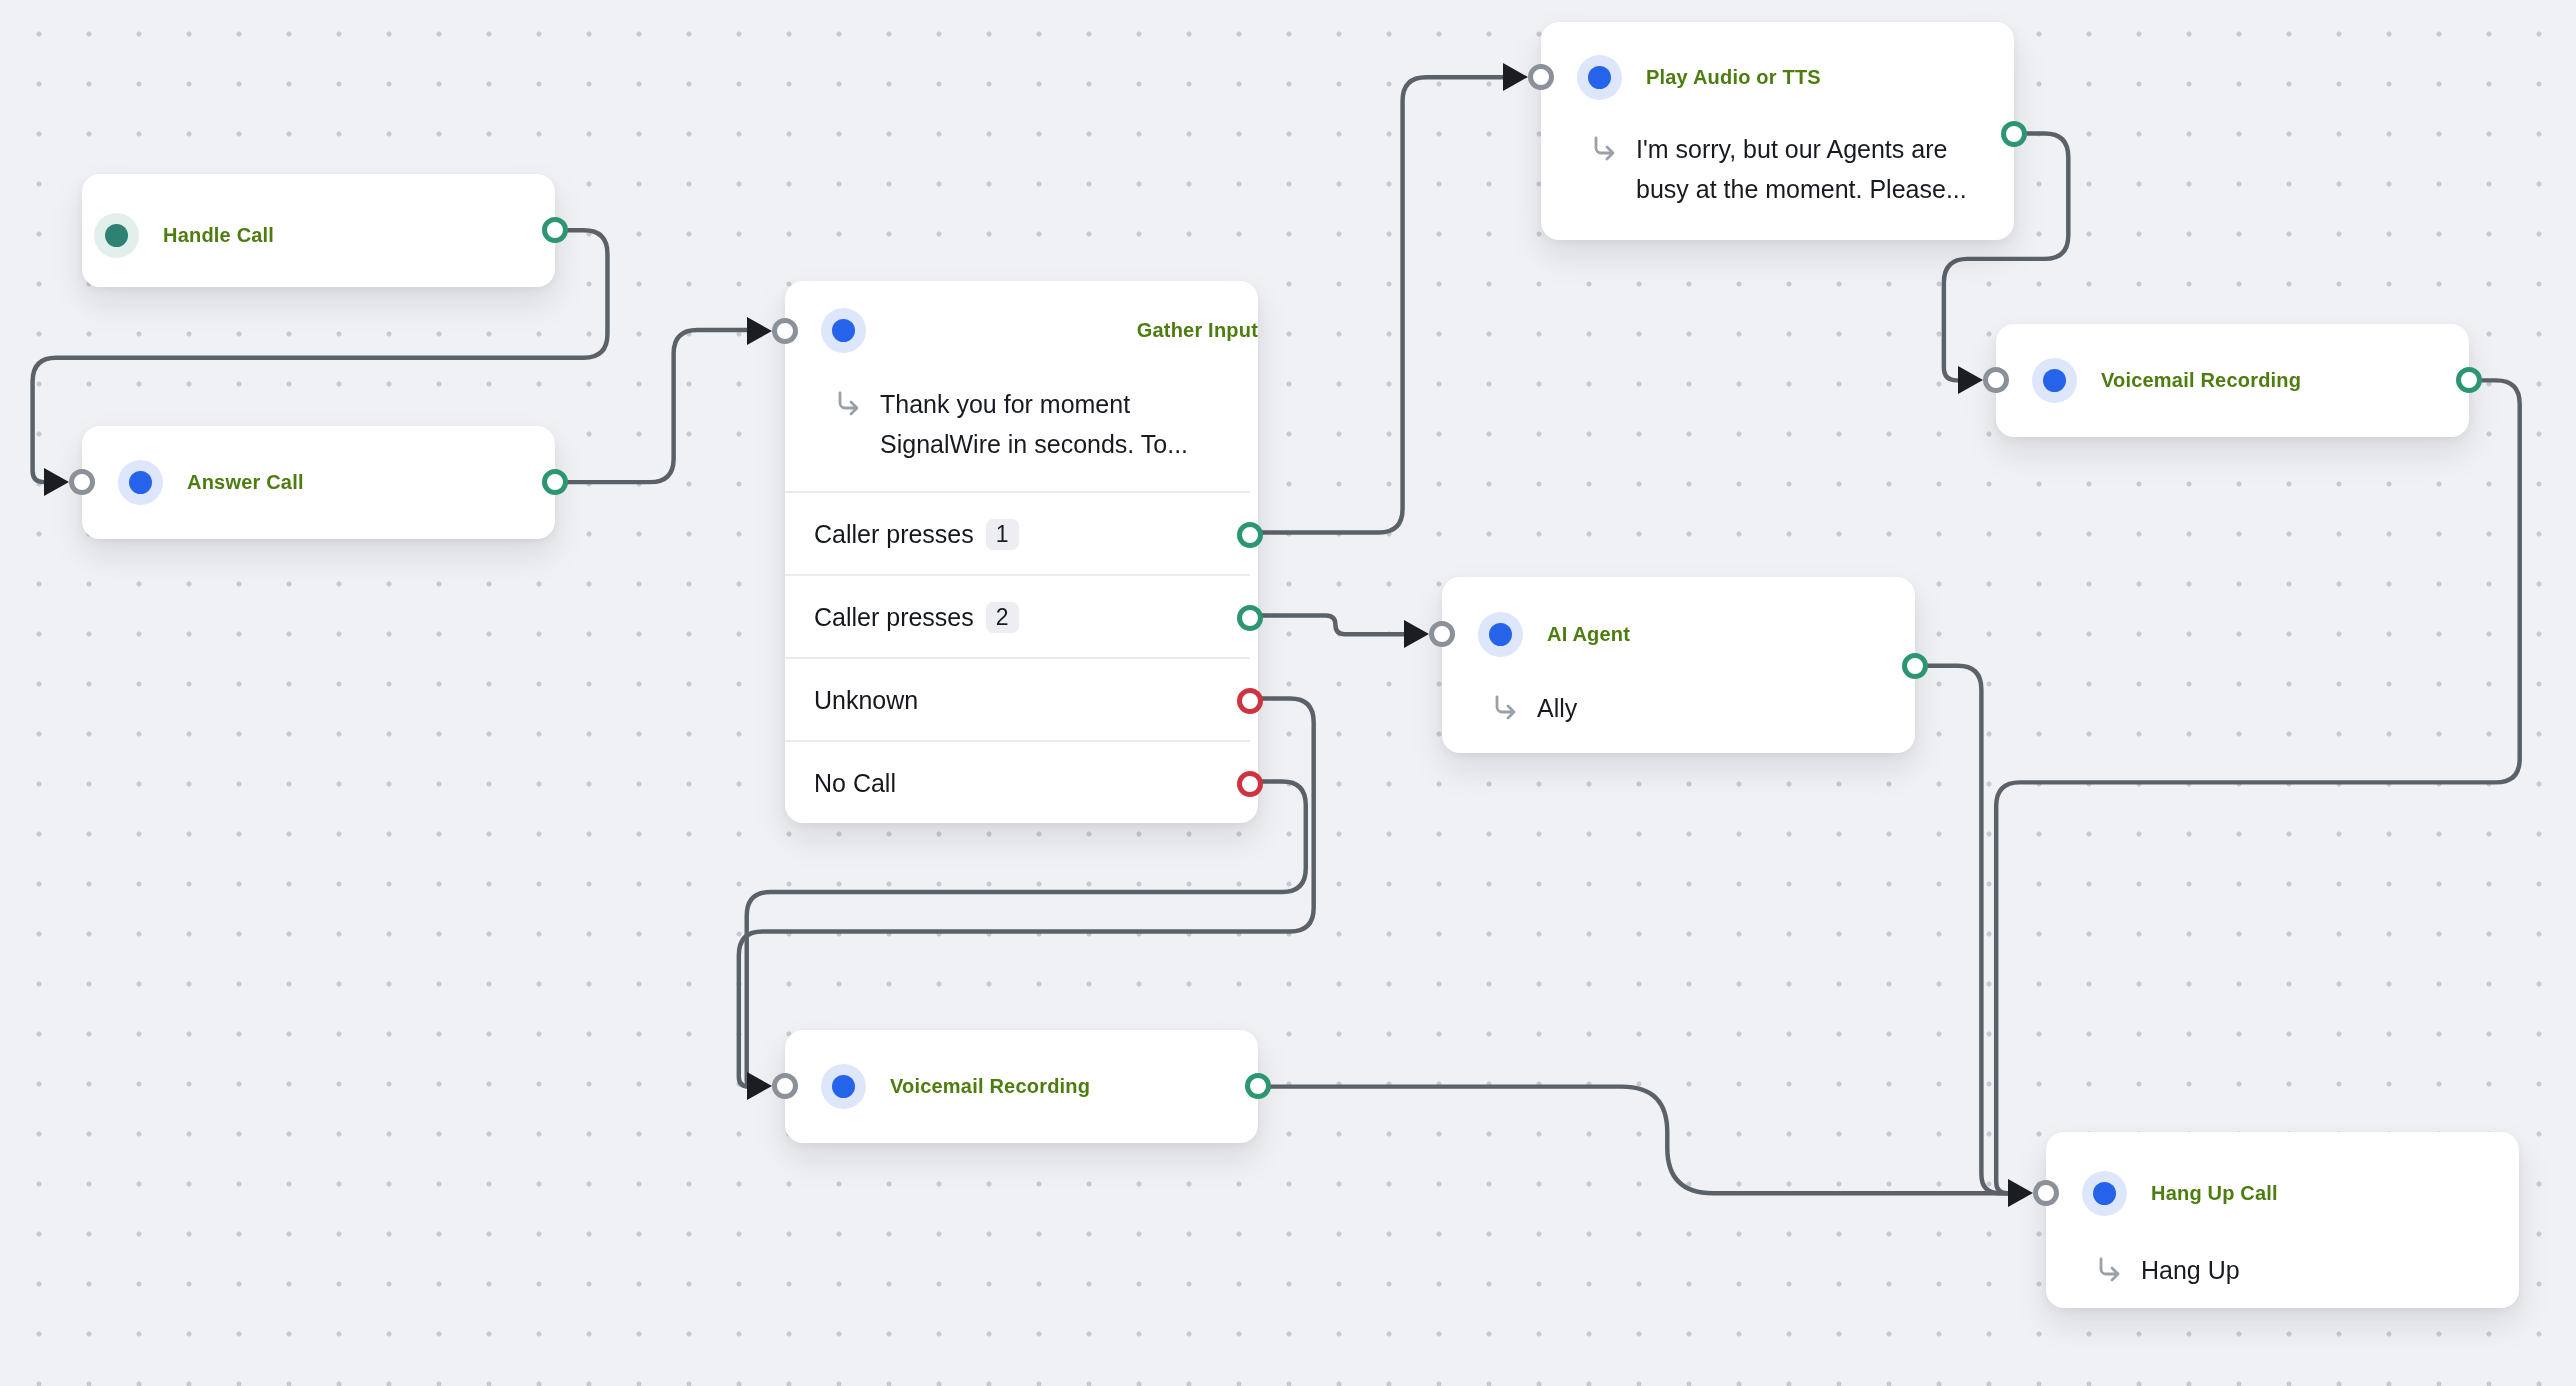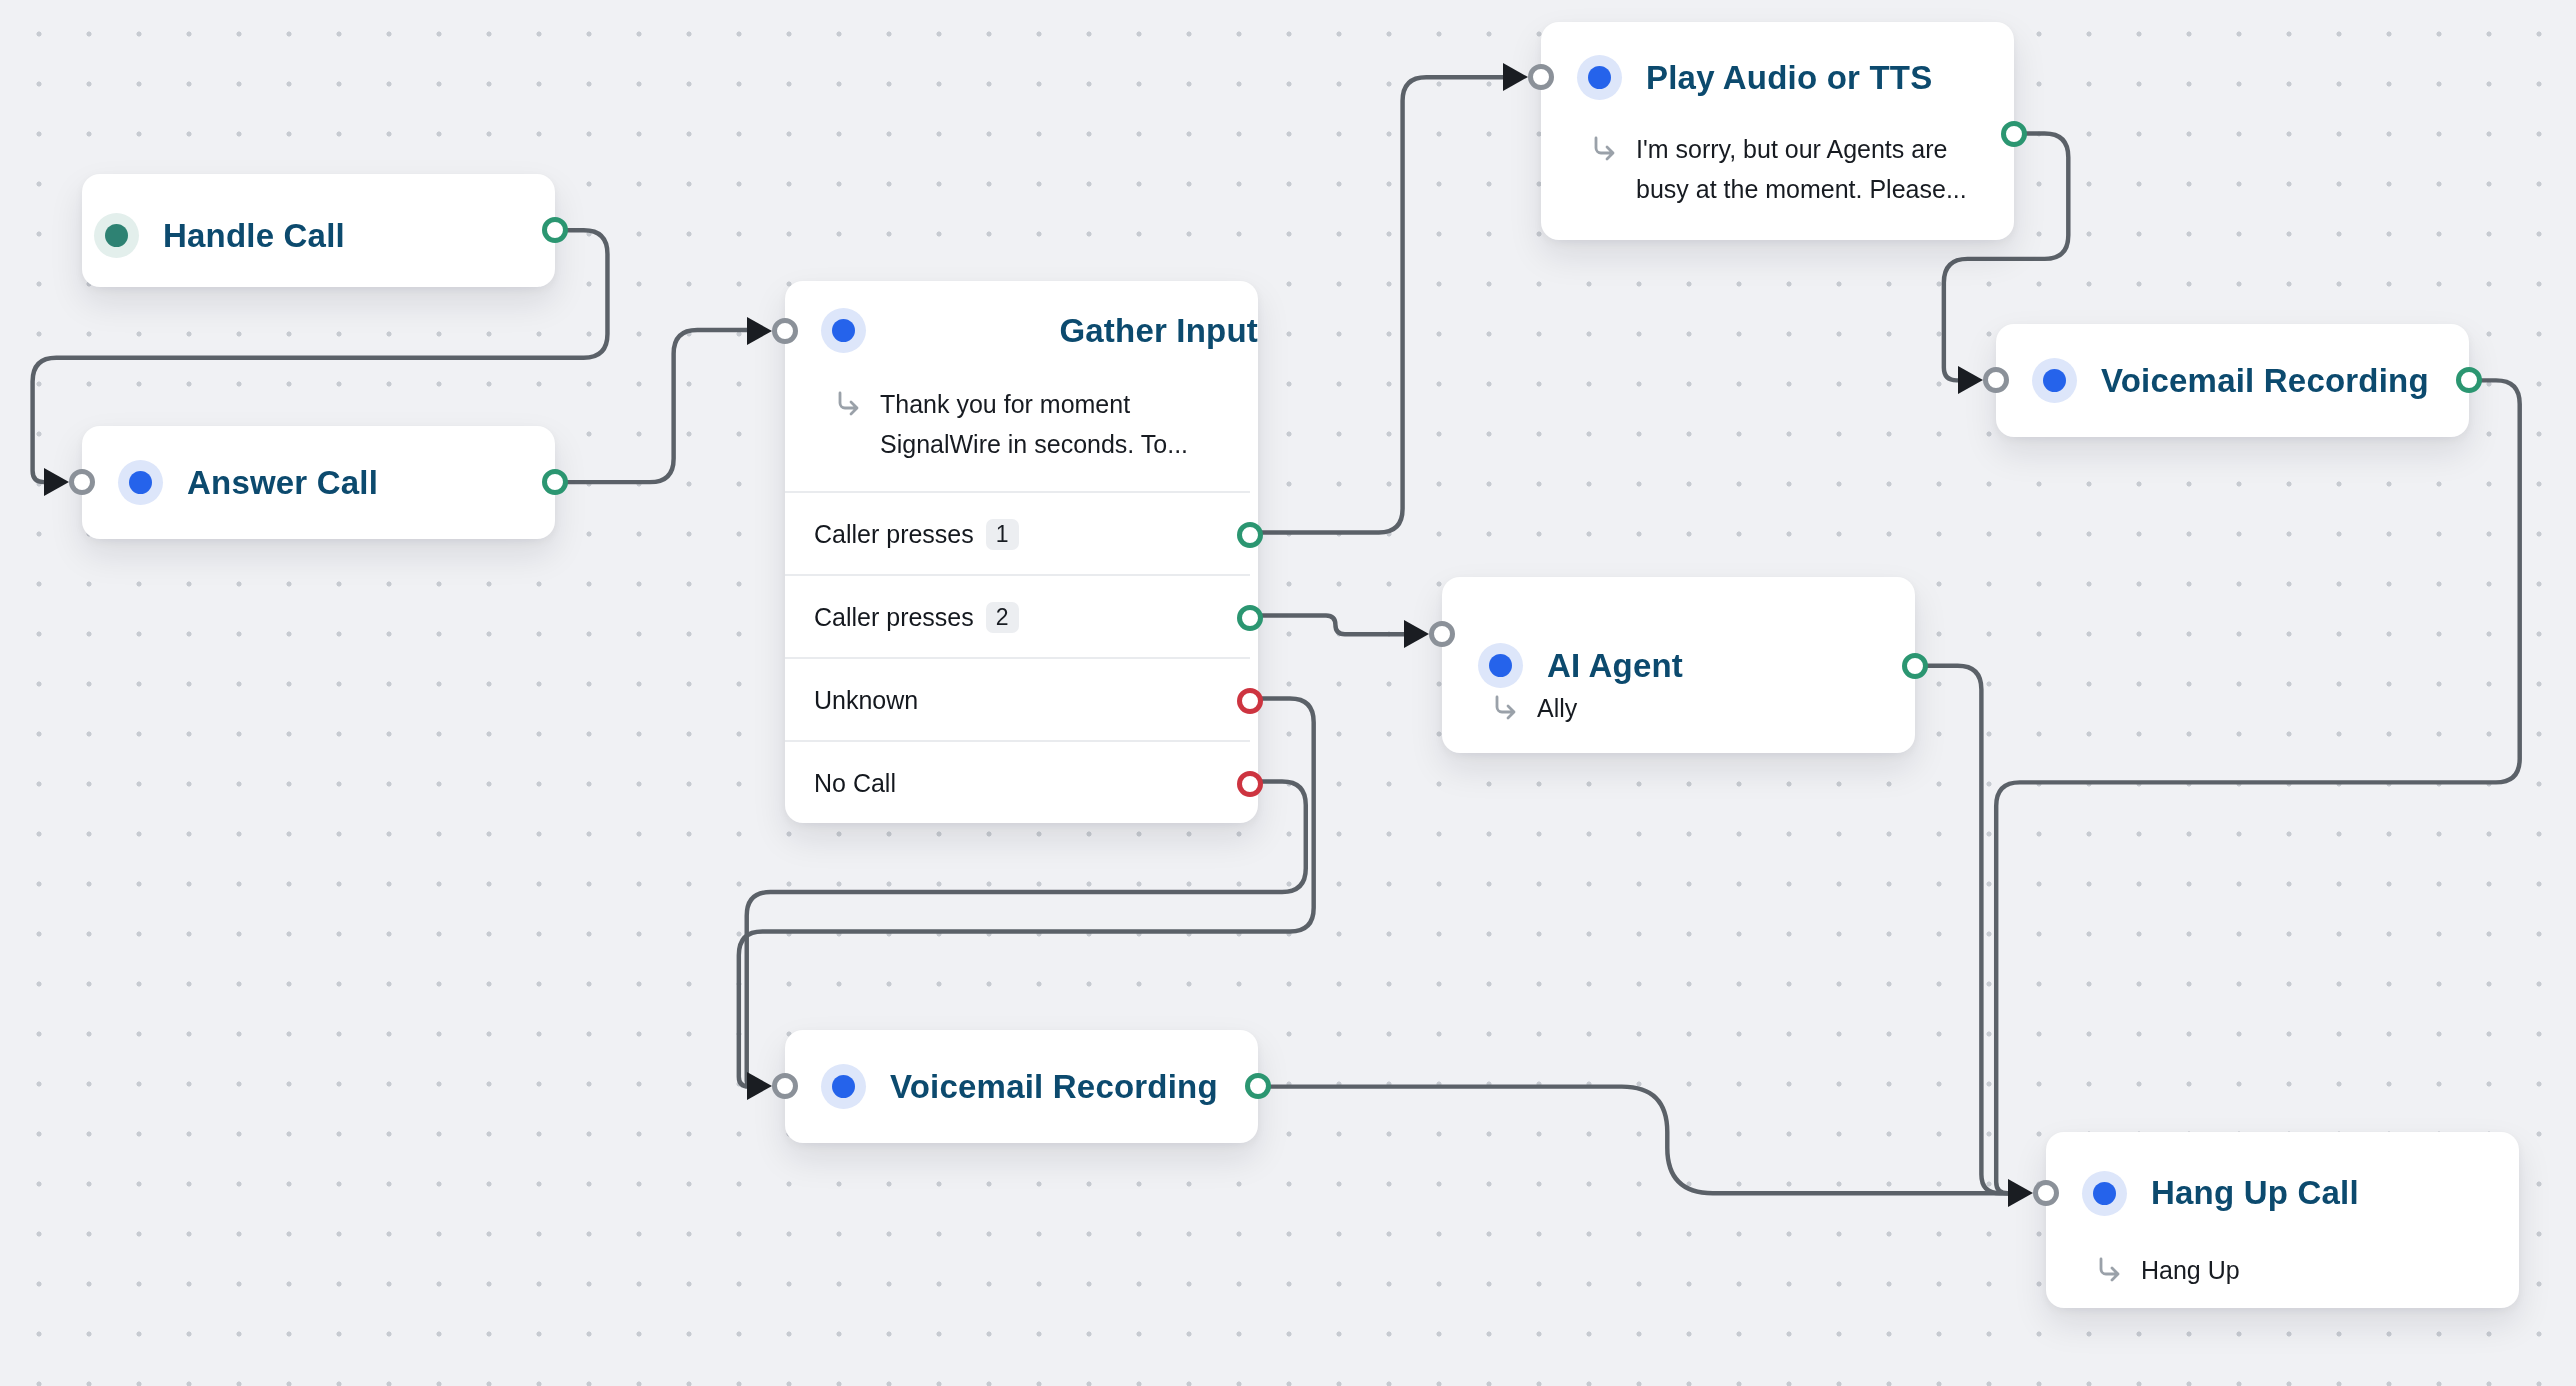--- a/index.html
+++ b/index.html
@@ -17,21 +17,21 @@
     position:absolute; width:473px; background:#ffffff; border-radius:18px; z-index:2;
     box-shadow:0 16px 34px rgba(18,24,38,.10), 0 3px 9px rgba(18,24,38,.05);
   }
   .head { position:absolute; left:0; right:0; top:0; display:flex; align-items:center; padding-left:36px; }
   .halo { width:45px; height:45px; border-radius:50%; display:flex; align-items:center; justify-content:center; flex:0 0 auto; }
   .halo.blue { background:#dde6fa; }
   .halo.teal { background:#e3efec; }
   .dot { width:23px; height:23px; border-radius:50%; }
   .halo.blue .dot { background:#2563eb; }
   .halo.teal .dot { background:#2e8273; }
-  .title { margin-left:24px; font-size:33px; font-weight:700; color:#0c4a6e; letter-spacing:0.2px; }
+  .title { margin-left:24px; font-size:20px; font-weight:700; color:#4d7c0f; letter-spacing:0.2px; }
 
   .subrow { position:absolute; left:0; right:0; display:flex; align-items:flex-start; padding-left:47px; }
   .subicon { width:30px; height:30px; flex:0 0 auto; margin-top:6px; }
   .subtext { margin-left:18px; font-size:25px; line-height:40px; color:#171b21; max-width:338px; }
 
   .row { position:absolute; left:0; right:8px; height:83px; display:flex; align-items:center;
          padding-left:29px; border-top:2px solid #e9ebee; font-size:25px; color:#14181e; }
   .badge { margin-left:12px; background:#eceef1; border-radius:7px; padding:2px 10px; font-size:23px; color:#191d23; }
 
   .outport { position:absolute; right:-13px; width:26px; height:26px; border-radius:50%;
@@ -145,21 +145,21 @@
           <span class="dot"></span>
         </span>
       <span class="title">Voicemail Recording</span>
     </div>
     <span class="outport green" style="top:43px;"></span>
   </div>
 
   <div class="node" style="left:1442px; top:577px; height:176px;">
     <span class="inarrow" style="top:43px;"></span>
     <span class="inring" style="top:44px;"></span>
-    <div class="head" style="height:115px;margin-top:31px;">
+    <div class="head" style="height:115px;">
       <span class="halo blue">
           <span class="dot"></span>
         </span>
       <span class="title">AI Agent</span>
     </div>
     <div class="subrow" style="top:111px;">
       <svg class="subicon" viewBox="0 0 30 30">
         <path d="M8 3 V13 a5 5 0 0 0 5 5 H25 M19 12 L25 18 L19 24" stroke="#9aa1a9" stroke-width="2.8" fill="none" stroke-linecap="round" stroke-linejoin="round"></path>
       </svg>
       <span class="subtext">Ally</span>

